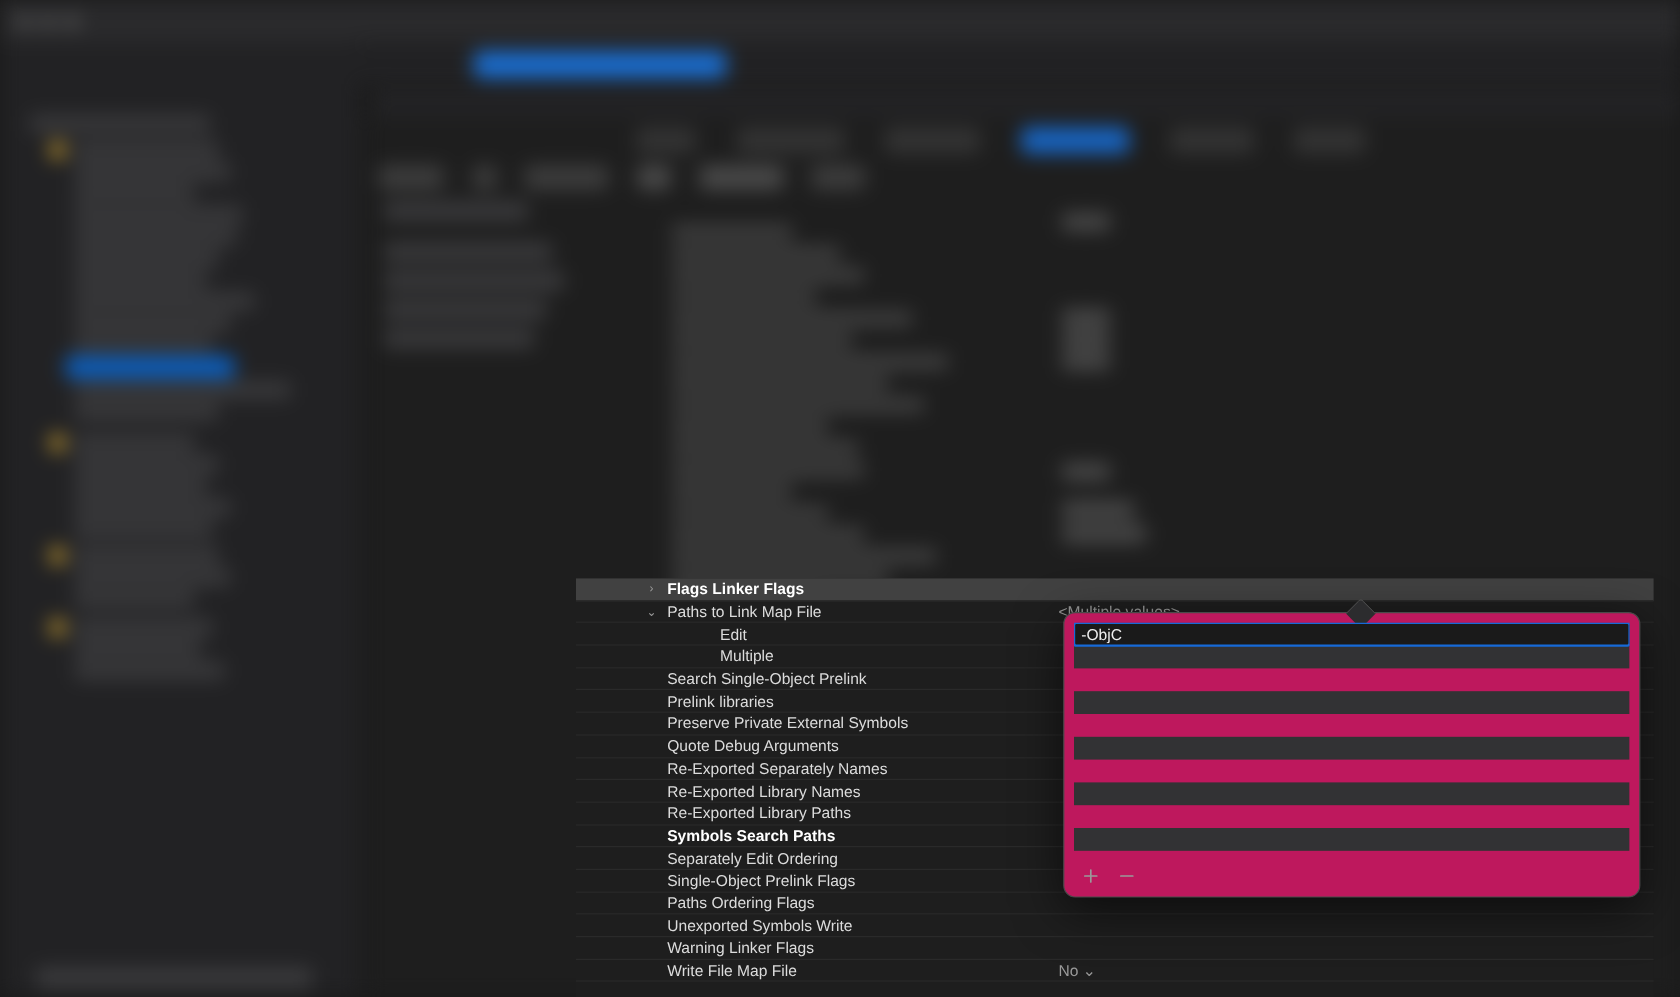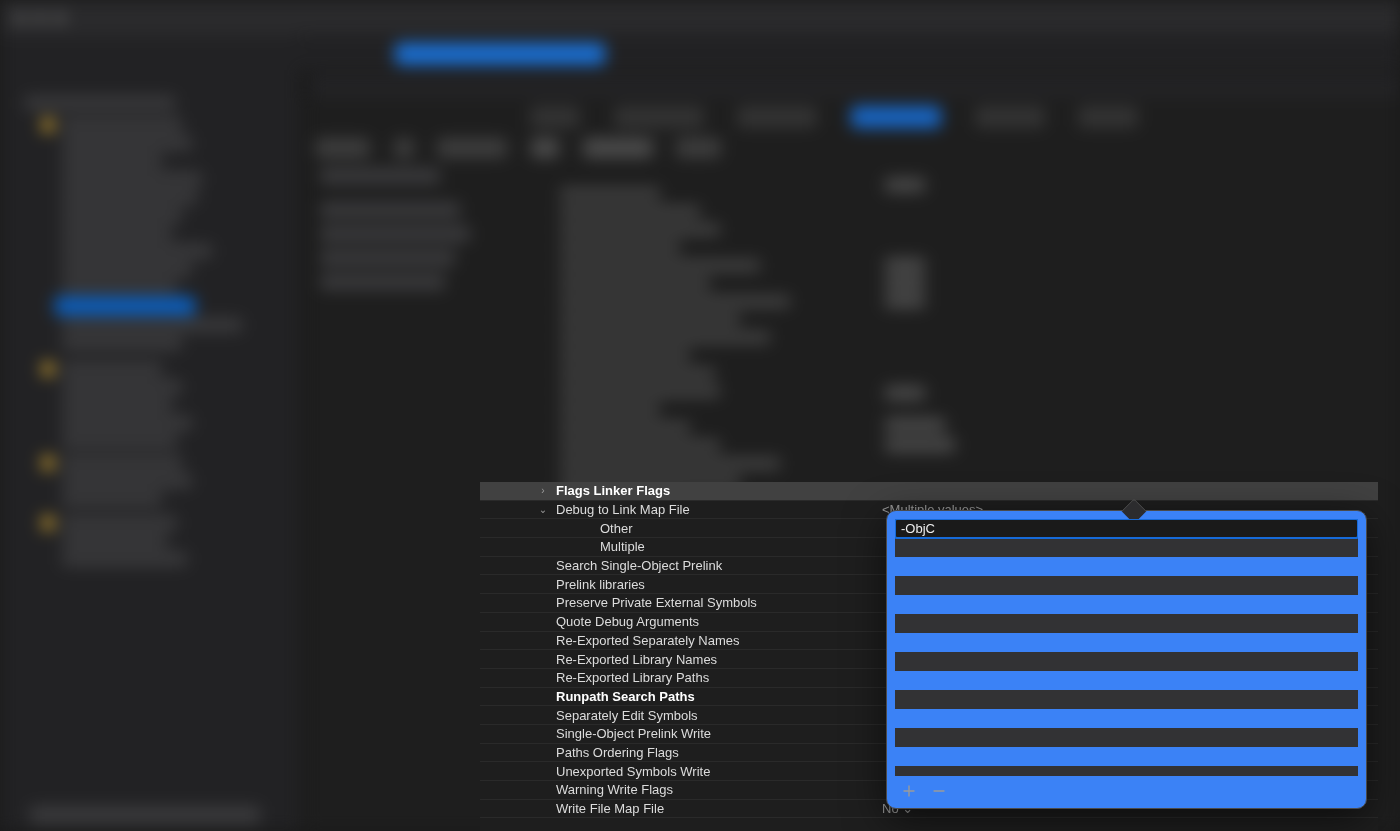--- a/index.html
+++ b/index.html
@@ -140,22 +140,22 @@
     color: #9a9a9a;
   }
   .settings-row.child { padding-left: 120px; }
 
   
   .popover {
     position: absolute;
     left: 886px;
     top: 510px;
     width: 481px;
-    height: 299px;
-    background: #3b82f6;
+    height: 238px;
+    background: #be185d;
     border: 1px solid #4a4a4a;
     border-radius: 10px;
     box-shadow: 0 10px 40px rgba(0,0,0,.6);
   }
   .popover-arrow {
     position: absolute;
     top: -9px;
     left: 238px;
     width: 18px; height: 18px;
     background: #2c2c2e;
@@ -307,25 +307,25 @@
   </div>
 </div>
 
 <div class="settings-panel" id="settings-panel">
     <div class="settings-row bold selected">
       <span class="disclosure">›</span>
       <span class="label">Flags Linker Flags</span>
     </div>
     <div class="settings-row">
       <span class="disclosure">⌄</span>
-      <span class="label">Debug to Link Map File</span>
+      <span class="label">Paths to Link Map File</span>
       <span class="value">&lt;Multiple values&gt;</span>
     </div>
     <div class="settings-row child">
-      <span class="label">Other</span>
+      <span class="label">Edit</span>
     </div>
     <div class="settings-row child">
       <span class="label">Multiple</span>
     </div>
     <div class="settings-row">
       <span class="label">Search Single-Object Prelink</span>
     </div>
     <div class="settings-row">
       <span class="label">Prelink libraries</span>
     </div>
@@ -338,36 +338,36 @@
     <div class="settings-row">
       <span class="label">Re-Exported Separately Names</span>
     </div>
     <div class="settings-row">
       <span class="label">Re-Exported Library Names</span>
     </div>
     <div class="settings-row">
       <span class="label">Re-Exported Library Paths</span>
     </div>
     <div class="settings-row bold">
-      <span class="label">Runpath Search Paths</span>
-    </div>
-    <div class="settings-row">
-      <span class="label">Separately Edit Symbols</span>
-    </div>
-    <div class="settings-row">
-      <span class="label">Single-Object Prelink Write</span>
+      <span class="label">Symbols Search Paths</span>
+    </div>
+    <div class="settings-row">
+      <span class="label">Separately Edit Ordering</span>
+    </div>
+    <div class="settings-row">
+      <span class="label">Single-Object Prelink Flags</span>
     </div>
     <div class="settings-row">
       <span class="label">Paths Ordering Flags</span>
     </div>
     <div class="settings-row">
       <span class="label">Unexported Symbols Write</span>
     </div>
     <div class="settings-row">
-      <span class="label">Warning Write Flags</span>
+      <span class="label">Warning Linker Flags</span>
     </div>
     <div class="settings-row">
       <span class="label">Write File Map File</span>
       <span class="value">No ⌄</span>
     </div>
   </div>
 
 <div class="popover">
   <div class="popover-arrow"></div>
   <div class="popover-list" id="popover-list">

